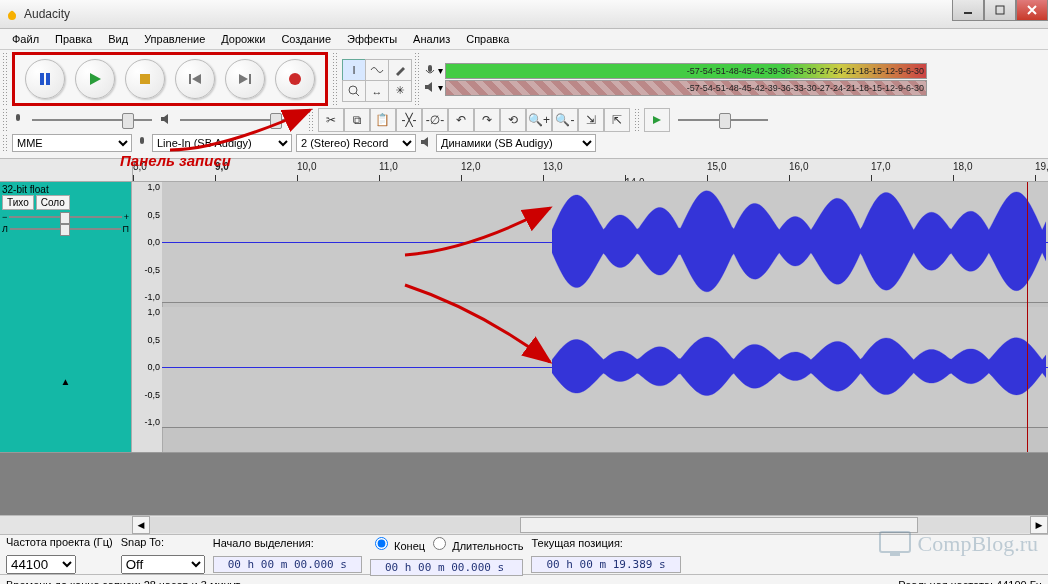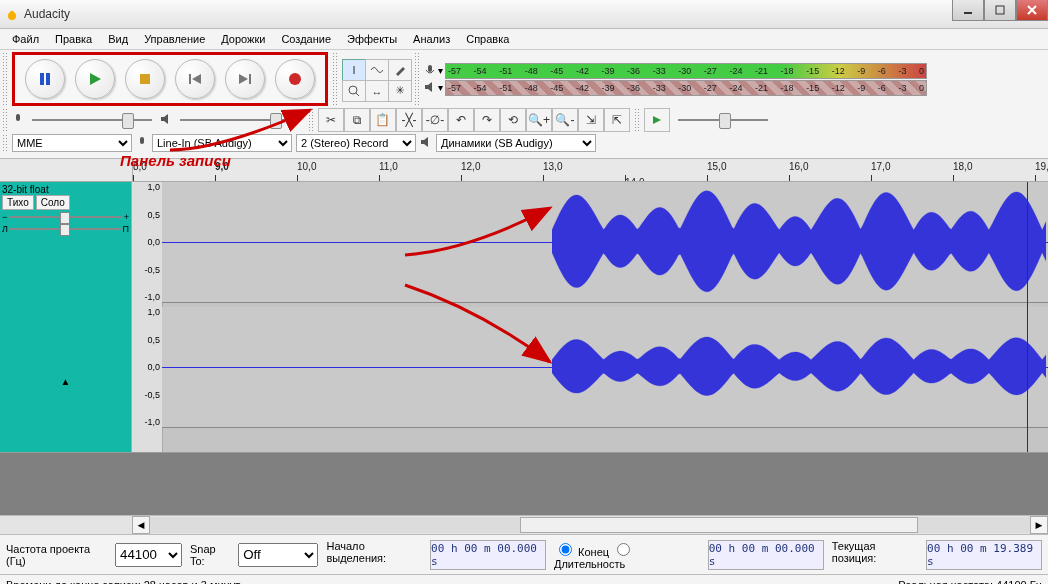--- a/index.html
+++ b/index.html
@@ -17,21 +17,21 @@
 .toolbars{background:#f4f4f4;border-bottom:1px solid #bbb;padding:2px 2px 4px 2px}
 .trow{display:flex;align-items:center;gap:4px;margin-bottom:2px}
 .transport{display:flex;gap:10px;padding:4px 10px;border:3px solid #c00;background:#f7f7f7}
 .tbtn{width:38px;height:38px;border-radius:50%;background:radial-gradient(circle at 30% 30%,#fff,#e6e6e6);border:1px solid #bbb;display:flex;align-items:center;justify-content:center;box-shadow:1px 1px 2px rgba(0,0,0,.2)}
 .grip{width:6px;background-image:radial-gradient(#999 1px,transparent 1px);background-size:3px 3px;align-self:stretch}
 .tinytool{width:22px;height:20px;border:1px solid #bbb;background:#f4f4f4;display:flex;align-items:center;justify-content:center;font-size:11px;color:#333}
 .tinytool.sel{background:#d8e8ff;border-color:#6a9}
 .toolgrid{display:grid;grid-template-columns:repeat(3,22px);grid-auto-rows:20px;gap:1px}
 .meter{height:14px;width:480px;background:linear-gradient(to right,#4c4 0%,#4c4 70%,#cc4 82%,#c44 100%);border:1px solid #999;position:relative;color:#222;font-size:9px}
 .meter.rec{background:repeating-linear-gradient(45deg,#b88,#b88 6px,#caa 6px,#caa 12px)}
-.meter .ticks{position:absolute;inset:0;display:flex;justify-content:space-between;padding:0 2px;align-items:center}
+.meter .ticks{position:absolute;inset:0;display:flex;justify-content:flex-end;padding:0 2px;align-items:center}
 .meter .ticks span{font-size:9px;color:#222}
 .slider{width:120px;height:20px;position:relative;display:flex;align-items:center;padding:0 4px}
 .slider .track{flex:1;height:2px;background:#888;position:relative}
 .slider .thumb{width:10px;height:14px;background:#e4e4e4;border:1px solid #888;position:absolute;top:-6px;border-radius:2px}
 .toolbars select,.toolbars input[type=text]{height:18px;border:1px solid #aaa;background:#fff;font-size:11px}
 .toolbtnrow{display:flex;gap:0}
 .toolbtnrow .tb{width:24px;height:22px;border:1px solid #bbb;background:#f4f4f4;display:flex;align-items:center;justify-content:center;font-size:12px;color:#333}
 .ruler{height:22px;background:#e8e8e8;border-bottom:1px solid #aaa;display:flex}
 .ruler .left{width:132px;border-right:1px solid #aaa}
 .ruler .right{flex:1;position:relative;overflow:hidden}
@@ -48,22 +48,22 @@
 .ch1{top:0;height:120px}
 .ch2{top:125px;height:120px}
 .channel .mid{position:absolute;left:0;right:0;top:50%;height:1px;background:#2b2be0}
 .wave{position:absolute;top:0;bottom:0}
 .emptyarea{height:62px;background:#808080}
 .hscroll{height:18px;background:#e4e4e4;border-top:1px solid #bbb;display:flex;align-items:center}
 .hscroll .arrow{width:16px;height:16px;border:1px solid #aaa;background:#f4f4f4;display:flex;align-items:center;justify-content:center;font-size:9px}
 .hscroll .track{flex:1;height:16px;background:#dcdcdc;position:relative}
 .hscroll .thumb{position:absolute;height:14px;top:0;background:#f0f0f0;border:1px solid #aaa}
 .selbar{background:#f4f4f4;border-top:1px solid #bbb;padding:4px 6px;display:flex;align-items:center;gap:8px;font-size:11px;height:40px;box-sizing:border-box}
-.selbar .grp{display:flex;flex-direction:row;gap:7px}
-.selbar .timebox{border:1px solid #aaa;background:#eef;padding:1px 0;font-family:monospace;font-size:11px;color:#237}
+.selbar .grp{display:flex;flex-direction:column;gap:7px}
+.selbar .timebox{border:1px solid #aaa;background:#eef;padding:1px 14px;font-family:monospace;font-size:11px;color:#237}
 .statusbar{height:20px;border-top:1px solid #bbb;background:#f4f4f4;display:flex;align-items:center;justify-content:space-between;padding:0 6px;font-size:11px}
 .annot{position:absolute;color:#c00;font-weight:bold;font-size:15px;pointer-events:none;font-style:italic}
 .arrow-svg{position:absolute;pointer-events:none}
 .watermark{position:absolute;right:10px;bottom:26px;opacity:.4;display:flex;align-items:center;gap:6px;color:#6b8ca3;font-size:22px;font-family:Georgia,serif}
 </style>
 </head>
 <body>
 
 <div class="window">
 
@@ -450,13 +450,20 @@
     </svg>
   <svg class="arrow-svg" style="left:400px;top:280px;width:160px;height:90px">
       <defs>
         <marker id="ah3" markerWidth="10" markerHeight="8" refX="9" refY="4" orient="auto">
           <polygon points="0,0 10,4 0,8" fill="#c00"></polygon>
         </marker>
       </defs>
       <path d="M5 5 Q80 30 150 82" stroke="#c00" stroke-width="3" fill="none" marker-end="url(#ah3)"></path>
     </svg>
 
+  <div class="watermark">
+    <svg width="34" height="28" viewBox="0 0 34 28">
+        <rect x="2" y="2" width="30" height="20" rx="2" fill="none" stroke="#6b8ca3" stroke-width="2"></rect>
+        <rect x="12" y="22" width="10" height="4" fill="#6b8ca3"></rect>
+      </svg>
+    <span>CompBlog.ru</span>
+  </div>
 </div>
 
 </body></html>

